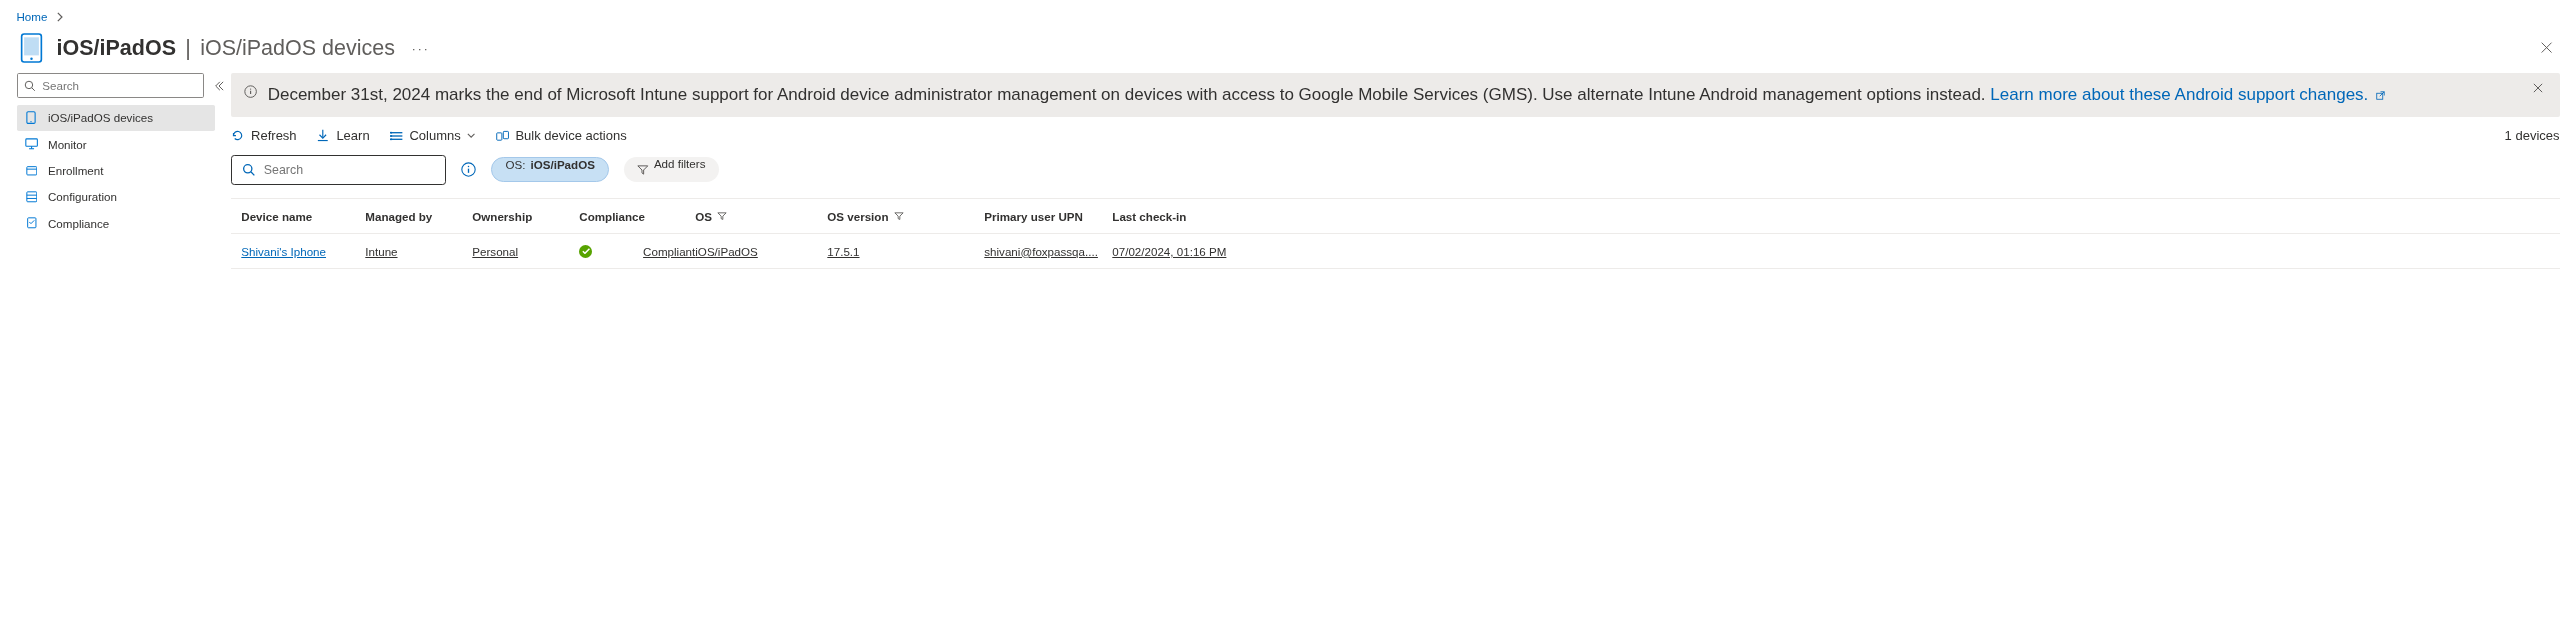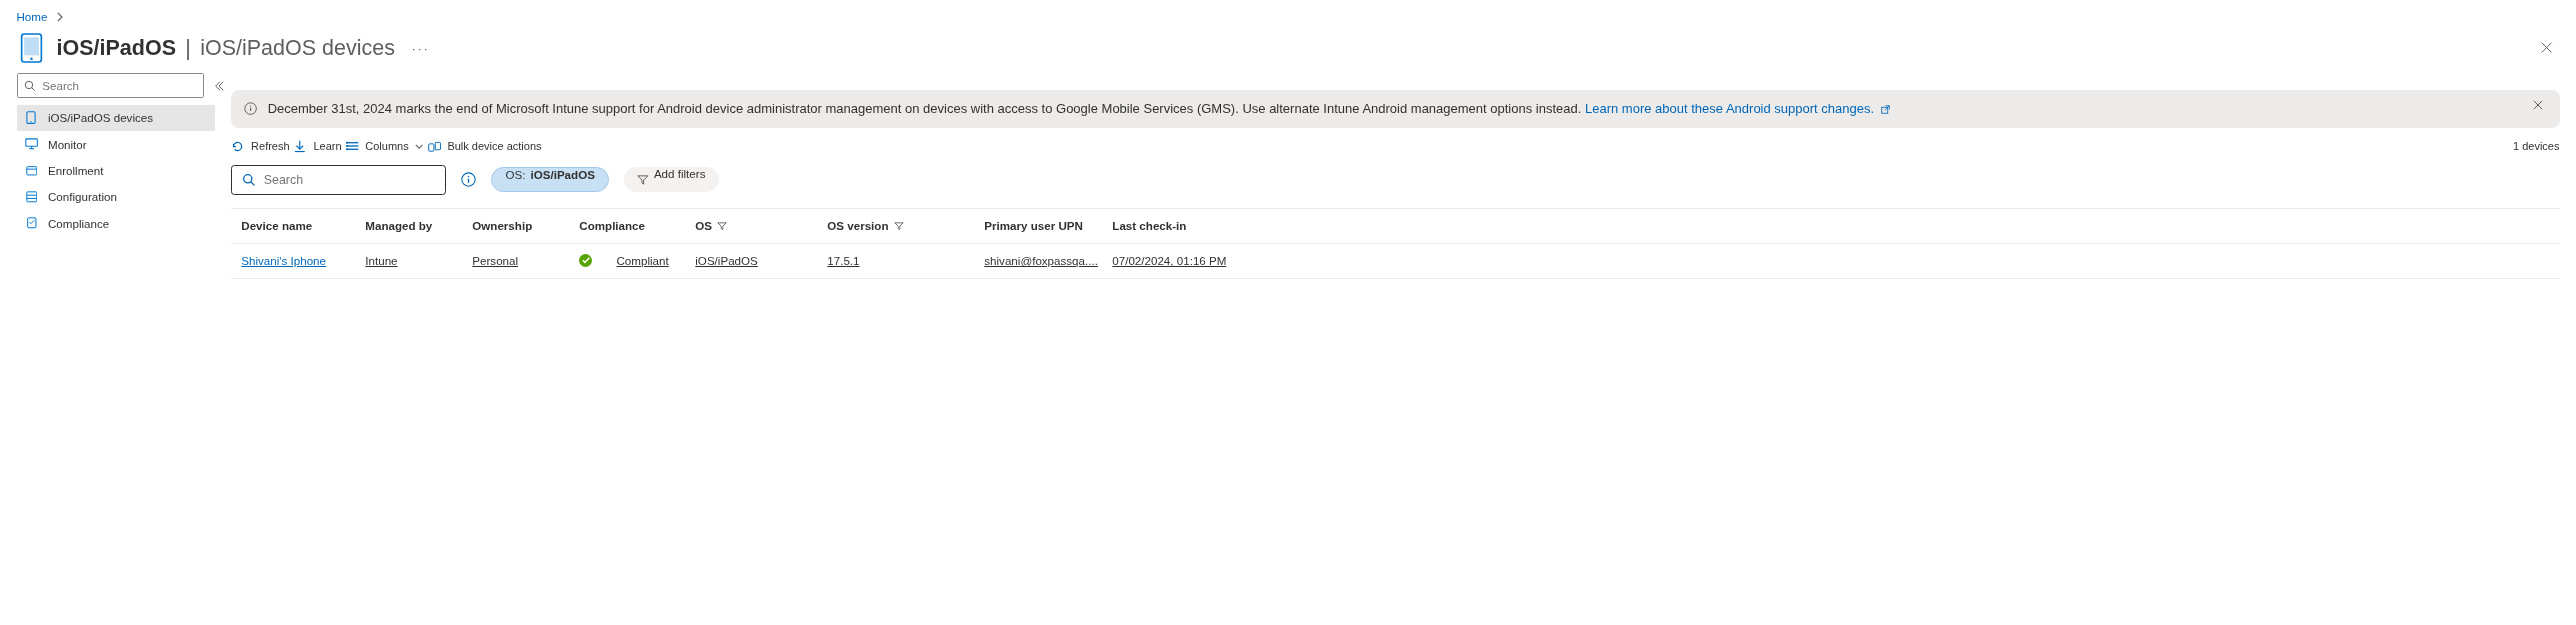--- a/index.html
+++ b/index.html
@@ -136,24 +136,23 @@
     font-size: 11.6px;
   }
 
   
   .info-bar {
     display: flex;
     align-items: flex-start;
     gap: 10px;
     background: #edebe9;
     padding: 10px 13.2px;
-    font-size: 13px;
-    color: #323130;
-    border-radius: 8px;
-    margin-top: 17px;
+    font-size: 17px;
+    color: #323130;
+    border-radius: 2px;
   }
   .info-bar .info-icon {
     color: #605e5c;
     flex-shrink: 0;
     margin-top: 1.7px;
   }
   .info-bar .info-text {
     flex: 1;
     line-height: 1.4;
   }
@@ -163,22 +162,22 @@
     color: #605e5c;
     cursor: pointer;
     padding: 0 3.3px;
   }
 
   
   .command-bar {
     display: flex;
     align-items: center;
     padding: 11.6px 0;
-    gap: 4px;
-    font-size: 11px;
+    gap: 20px;
+    font-size: 13px;
   }
   .cmd-btn {
     display: flex;
     align-items: center;
     gap: 6.6px;
     color: #323130;
     cursor: pointer;
   }
   .cmd-btn .cmd-icon { color: #0067B8; width:13.2px; height:13.2px; display:flex; align-items:center; justify-content:center; }
   .cmd-btn .chev { color:#605e5c; font-size:9px; }
@@ -251,21 +250,21 @@
     font-weight: 600;
     display: flex;
     align-items: center;
     gap: 5px;
     color: #323130;
   }
   .th .filter-glyph { color:#605e5c; }
   .trow .td { color:#323130;text-decoration:underline; }
   .trow .td.link { color:#0067B8; cursor:pointer; }
   .compliant {
-    display: flex; align-items: center; gap: 24px;
+    display: flex; align-items: center; gap: 24px; justify-content: space-between;
   }
   .compliant .check {
     width:13.2px; height:13.2px; border-radius:50%;
     background:#57A300; display:flex; align-items:center; justify-content:center;
     color:#fff; font-size:9px;
   }
 
   
   svg { display:block; }
 </style>

